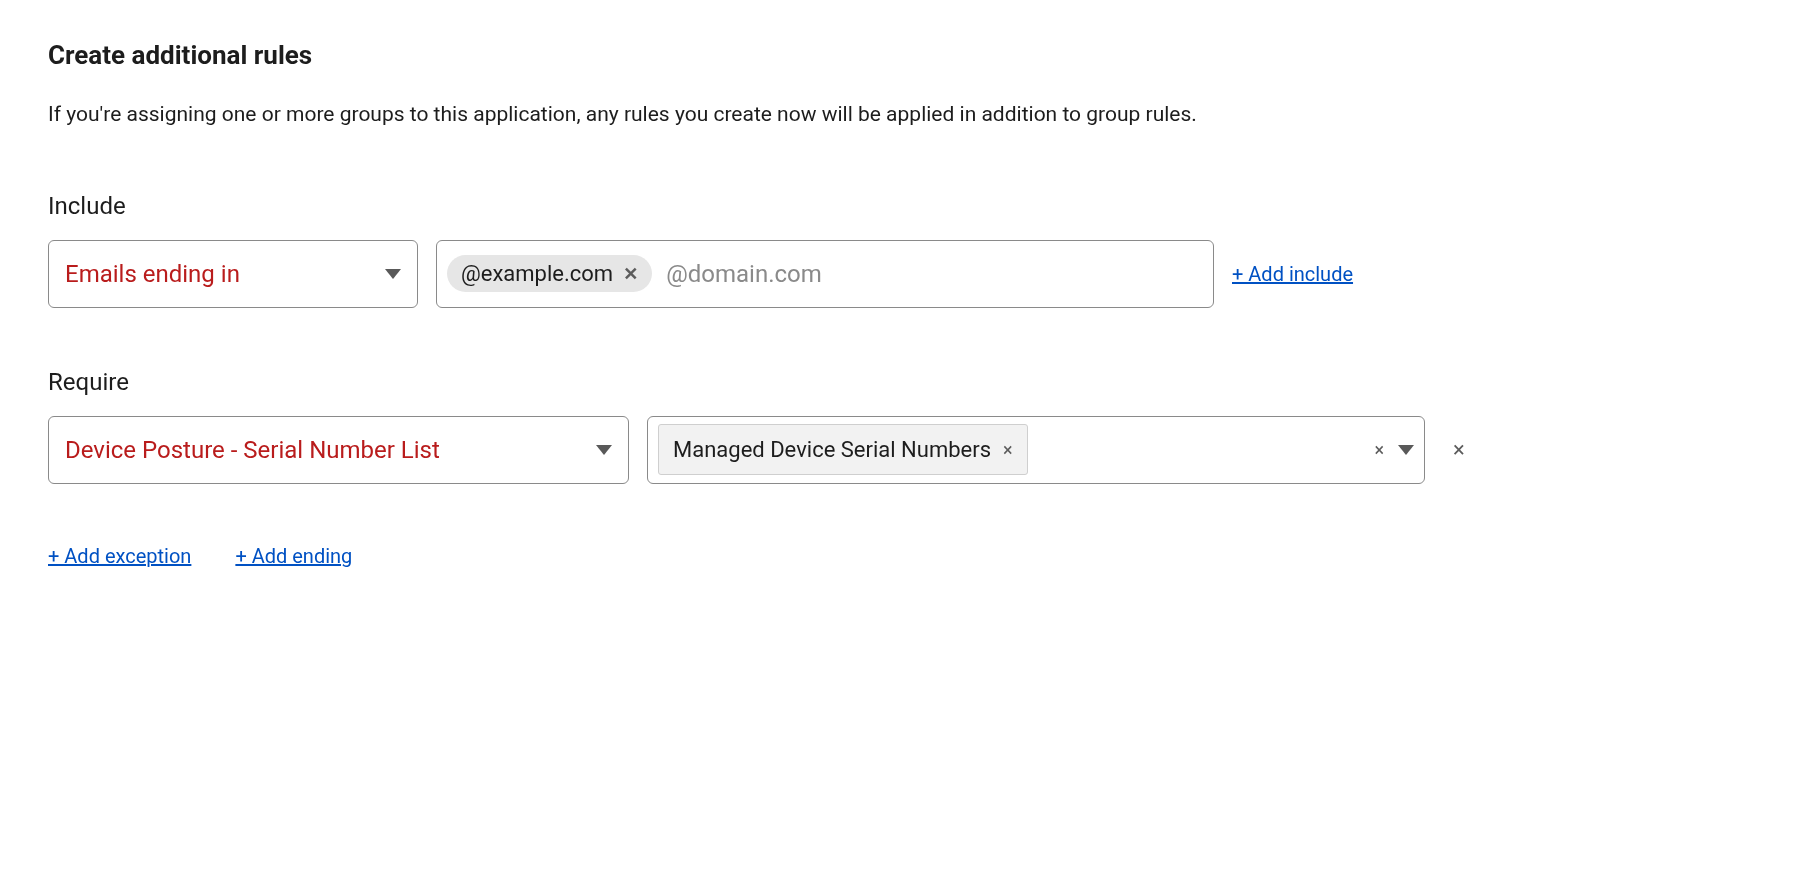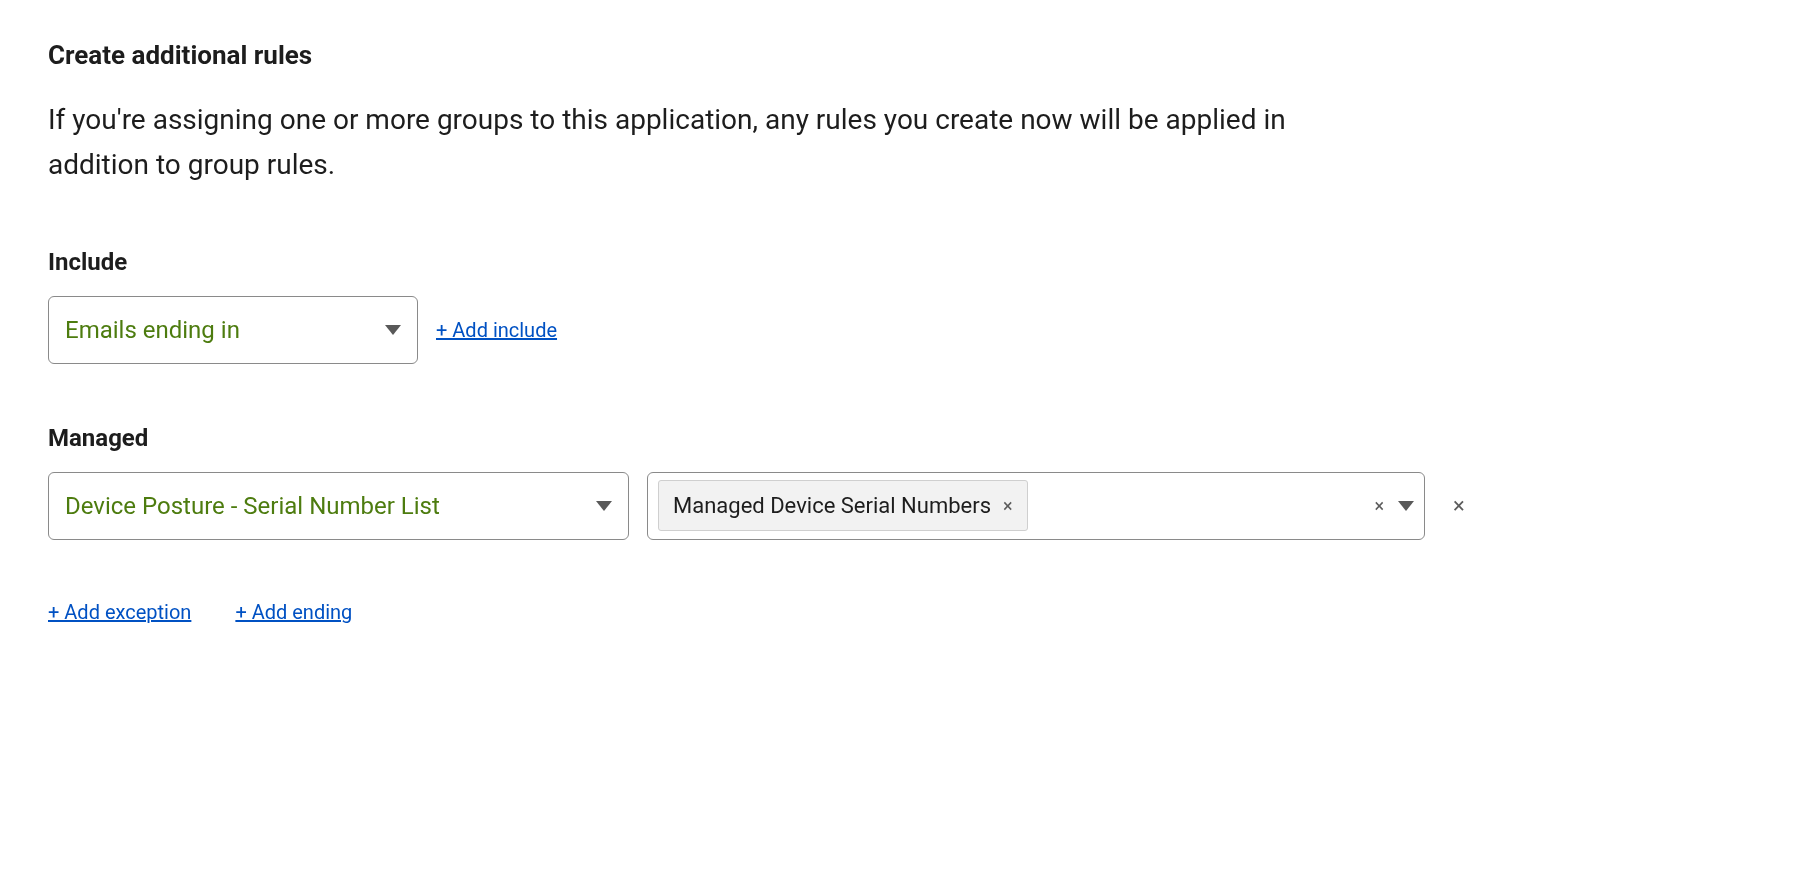--- a/index.html
+++ b/index.html
@@ -12,29 +12,29 @@
       background: #ffffff;
       padding: 40px 48px;
       color: #1d1d1d;
     }
     .page-title {
       font-size: 26px;
       font-weight: 700;
       margin-bottom: 28px;
     }
     .description {
-      font-size: 28px;
+      font-size: 21px;
       line-height: 1.6;
       color: #1d1d1d;
       margin-bottom: 60px;
       max-width: 1300px;
     }
     .section-label {
       font-size: 24px;
-      font-weight: 700;
+      font-weight: 400;
       margin-bottom: 20px;
     }
     .rule-row {
       display: flex;
       align-items: center;
       gap: 18px;
       margin-bottom: 60px;
     }
     .select-box {
       display: flex;
@@ -48,21 +48,21 @@
       cursor: pointer;
     }
     .select-box.include-select {
       width: 370px;
     }
     .select-box.require-select {
       width: 581px;
     }
     .select-label {
       font-size: 24px;
-      color: #4d7c0f;
+      color: #b91c1c;
     }
     .caret-down {
       width: 0;
       height: 0;
       border-left: 8px solid transparent;
       border-right: 8px solid transparent;
       border-top: 10px solid #595959;
     }
     .tag-input {
       display: flex;
@@ -157,25 +157,32 @@
 <p class="description">If you're assigning one or more groups to this application, any rules you create now will be applied in addition to group rules.</p>
 
 <div class="section-label">Include</div>
 
 <div class="rule-row">
   <div class="select-box include-select">
     <span class="select-label">Emails ending in</span>
     <span class="caret-down"></span>
   </div>
 
+  <div class="tag-input include-input">
+    <span class="chip">
+      <span>@example.com</span>
+      <span class="chip-remove">✕</span>
+    </span>
+    <span class="placeholder-text">@domain.com</span>
+  </div>
 
   <span class="link-button">+ Add include</span>
 </div>
 
-<div class="section-label">Managed</div>
+<div class="section-label">Require</div>
 
 <div class="rule-row">
   <div class="select-box require-select">
     <span class="select-label">Device Posture - Serial Number List</span>
     <span class="caret-down"></span>
   </div>
 
   <div class="tag-input require-input">
     <span class="chip-square">
       <span>Managed Device Serial Numbers</span>

